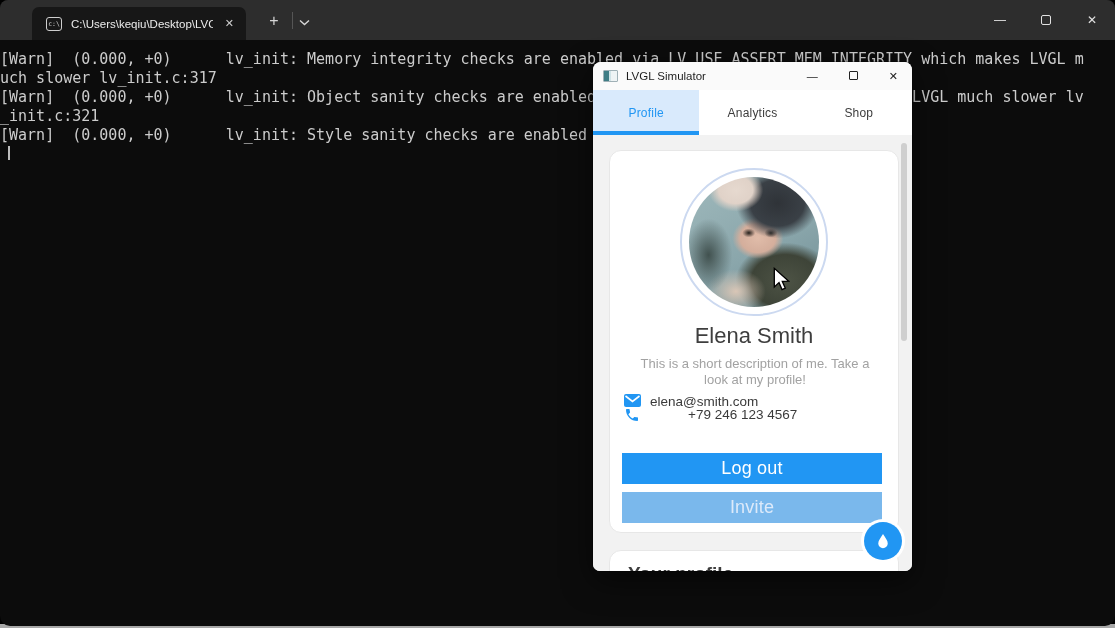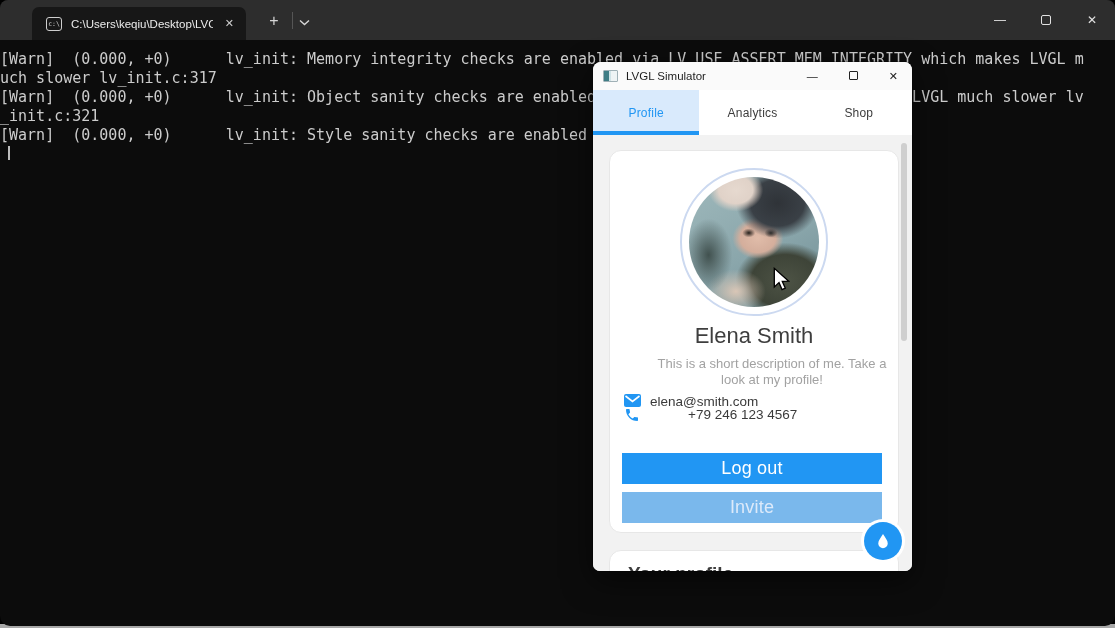--- a/index.html
+++ b/index.html
@@ -68,21 +68,21 @@
       radial-gradient(34px 52px at 15% 60%, #41514f 0%, rgba(65,81,79,0) 70%),
       radial-gradient(10px 7px at 46% 43%, #241f1b 0%, rgba(36,31,27,0) 65%),
       radial-gradient(10px 7px at 63% 43%, #241f1b 0%, rgba(36,31,27,0) 65%),
       radial-gradient(32px 26px at 53% 47%, #e0bca9 0%, #d4ae9c 55%, rgba(212,174,156,0) 80%),
       radial-gradient(46px 34px at 36% 88%, #d9c6b6 0%, rgba(217,198,182,0) 65%),
       radial-gradient(62px 48px at 74% 80%, #4d5345 0%, #3e4438 55%, rgba(62,68,56,0) 80%),
       linear-gradient(150deg, #9fb9bc 0%, #8aa6ab 55%, #6f8d94 100%);
   }
   .profile-name { position:absolute; left:0; right:0; top:172px; text-align:center;
     font-size:22px; font-weight:500; color:#3e3e3e; }
-  .profile-desc { position:absolute; left:38px; top:205px; width:248px; text-align:center;
+  .profile-desc { position:absolute; left:21px; top:205px; width:248px; text-align:center;
     font-size:13px; line-height:15.5px; color:#a2a2a2; }
   .contact-row { position:absolute; left:14px; display:flex; align-items:flex-start; gap:9px; }
   .row-email { top:243px; }
   .row-phone { top:256px;gap:48px; }
   .contact-text { font-size:13.5px; color:#3a3a3a; }
   .btn { position:absolute; left:12px; right:16px; height:31px; border:none; border-radius:0;
     font-family:"Liberation Sans", sans-serif; font-size:18px; font-weight:500; letter-spacing:.2px; }
   .btn-logout { top:302px; background:#2196f3; color:#ffffff; }
   .btn-invite { top:341px; background:#7ab8ec; color:#ddeafa; }
 

